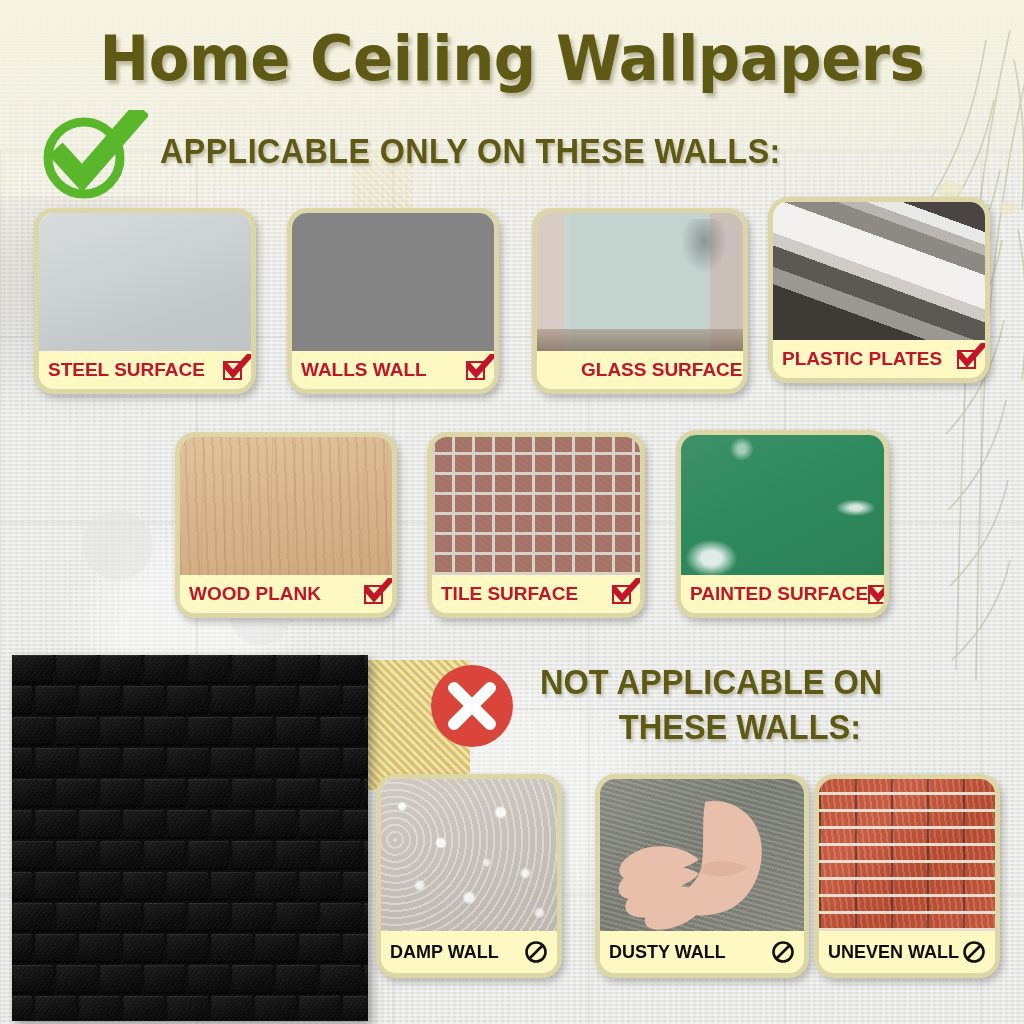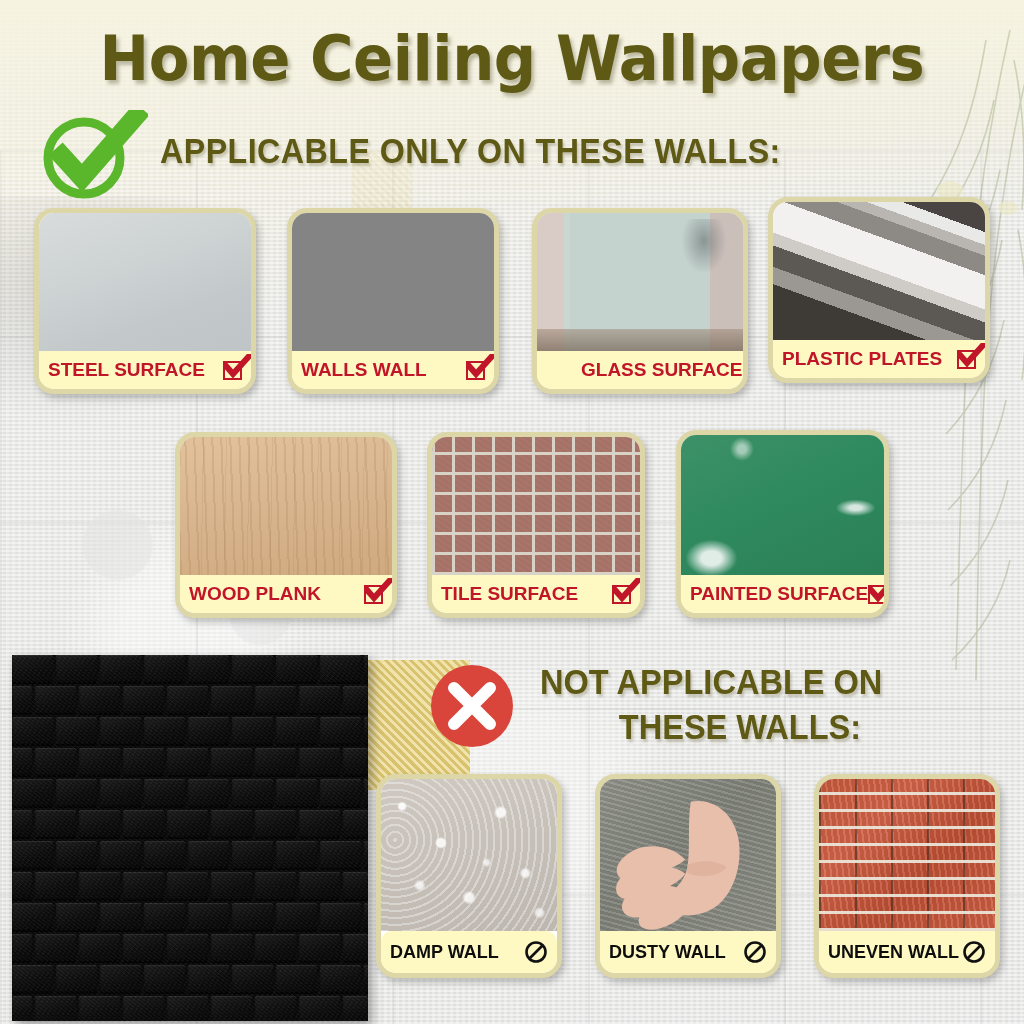--- a/index.html
+++ b/index.html
@@ -531,30 +531,30 @@
         <span class="brick" style="left:287px;top:341px;width:41px;height:29px;"></span>
         <span class="brick" style="left:331px;top:341px;width:25px;height:29px;"></span>
       </div>
     <div class="grain"></div>
   </div>
 
   <div class="card no" style="left:376px; top:774px; width:186px; height:204px;">
     <div class="photo" style="bottom:42px;">
       <div class="tex-damp"></div>
     </div>
-    <div class="bar" style="height:42px;border-radius:11px;">
+    <div class="bar" style="height:42px;">
       <span class="lbl" style="font-size:18px;">DAMP WALL</span>
       <svg class="noicon" width="24" height="24" viewBox="0 0 24 24">
         <circle cx="12" cy="12" r="9.5" fill="none" stroke="#111" stroke-width="2.6"></circle>
         <line x1="5.5" y1="18.5" x2="18.5" y2="5.5" stroke="#111" stroke-width="2.6"></line>
       </svg>
     </div>
   </div>
 
-  <div class="card no" style="left:595px; top:774px; width:186px; height:204px;">
+  <div class="card no" style="left:595px; top:774px; width:214px; height:204px;">
     <div class="photo" style="bottom:42px;">
       <div class="tex-dusty">
         <svg width="100%" height="100%" viewBox="0 0 186 162" preserveAspectRatio="none">
           <g fill="#e8bfab">
             <path d="M96 24 C118 20, 140 34, 146 62 C152 92, 140 128, 116 140 C96 150, 72 146, 60 130 C74 124, 88 112, 92 96 C96 76, 92 48, 96 24 Z"></path>
             <path d="M40 74 C26 80, 16 90, 18 100 C20 110, 36 110, 52 104 C68 98, 84 92, 90 86 C80 74, 58 68, 40 74 Z"></path>
             <path d="M36 96 C22 102, 14 112, 18 122 C22 131, 40 130, 56 123 C72 116, 86 108, 90 101 C80 92, 54 90, 36 96 Z"></path>
             <path d="M38 118 C26 124, 20 134, 25 142 C30 150, 48 149, 62 142 C76 135, 86 127, 89 120 C80 112, 56 111, 38 118 Z"></path>
             <path d="M52 136 C42 142, 38 150, 43 157 C49 163, 64 161, 76 154 C86 148, 92 141, 93 135 C86 129, 66 129, 52 136 Z"></path>
           </g>

